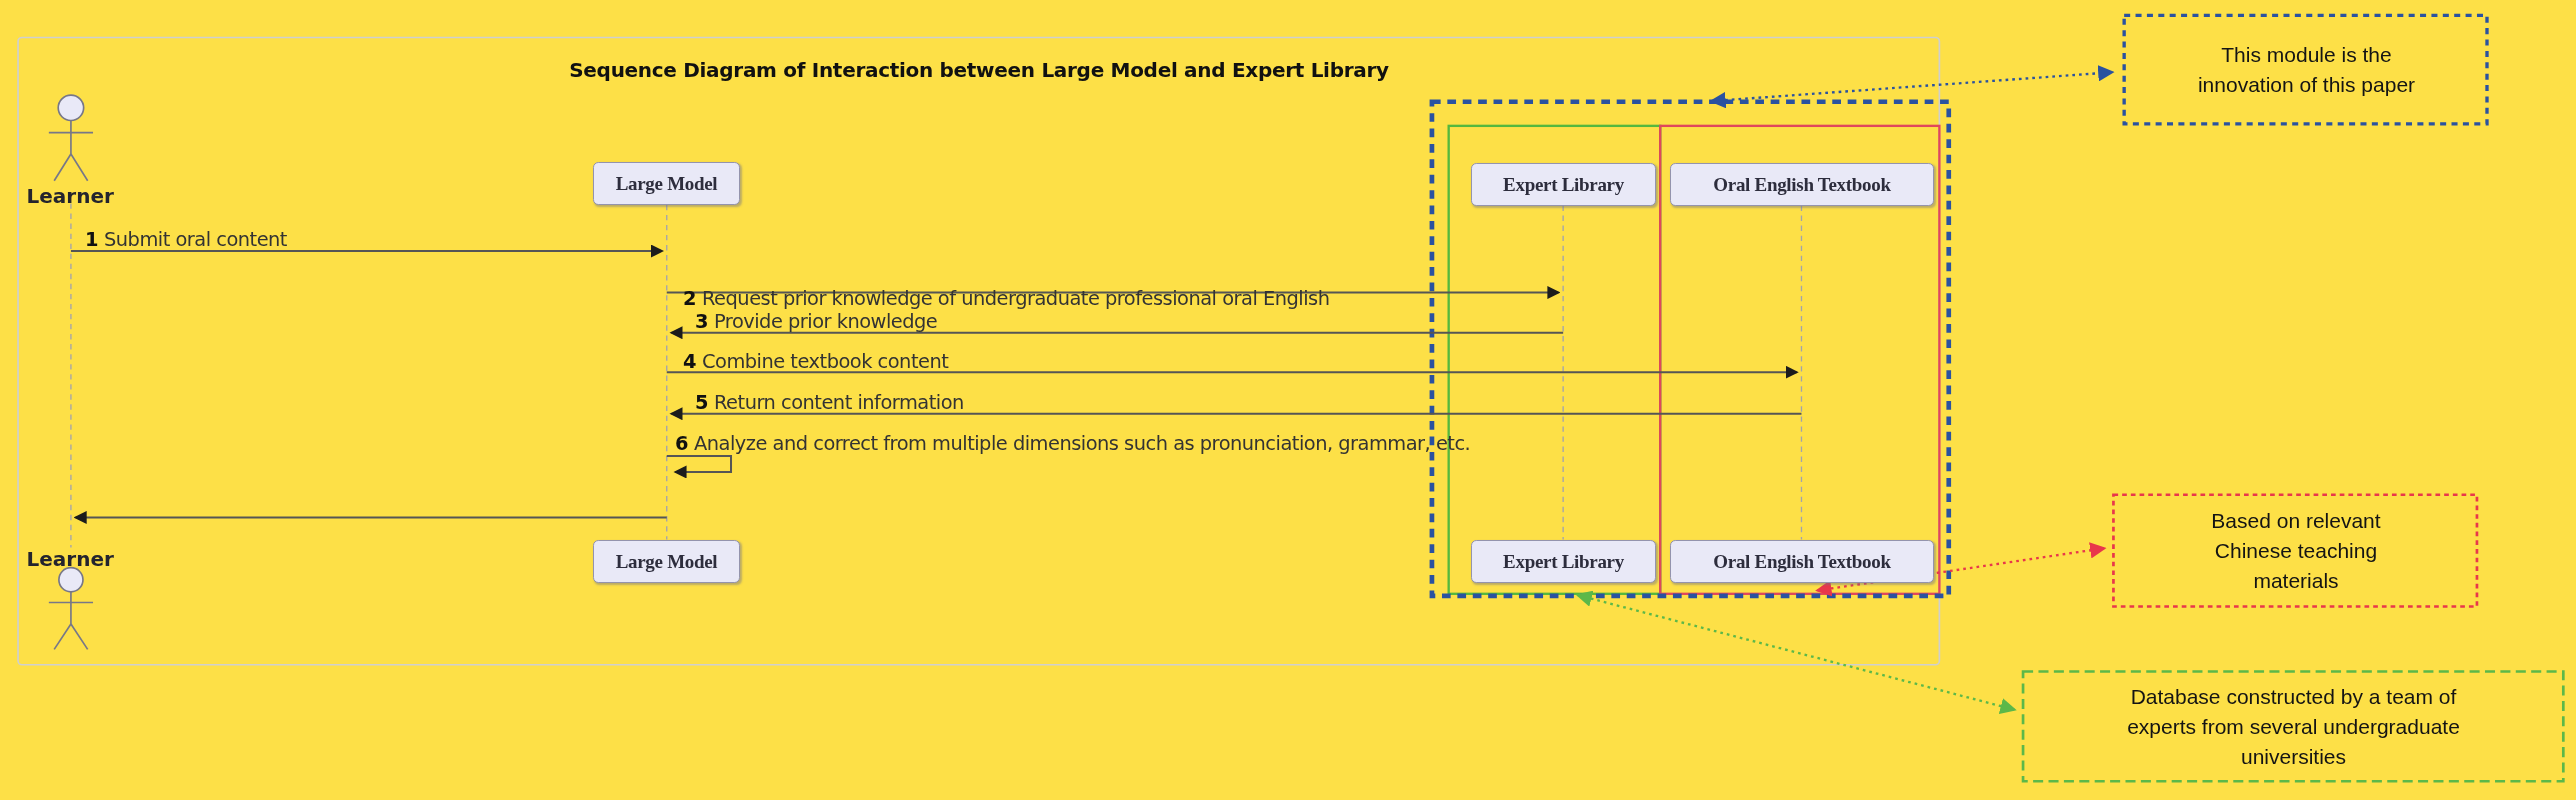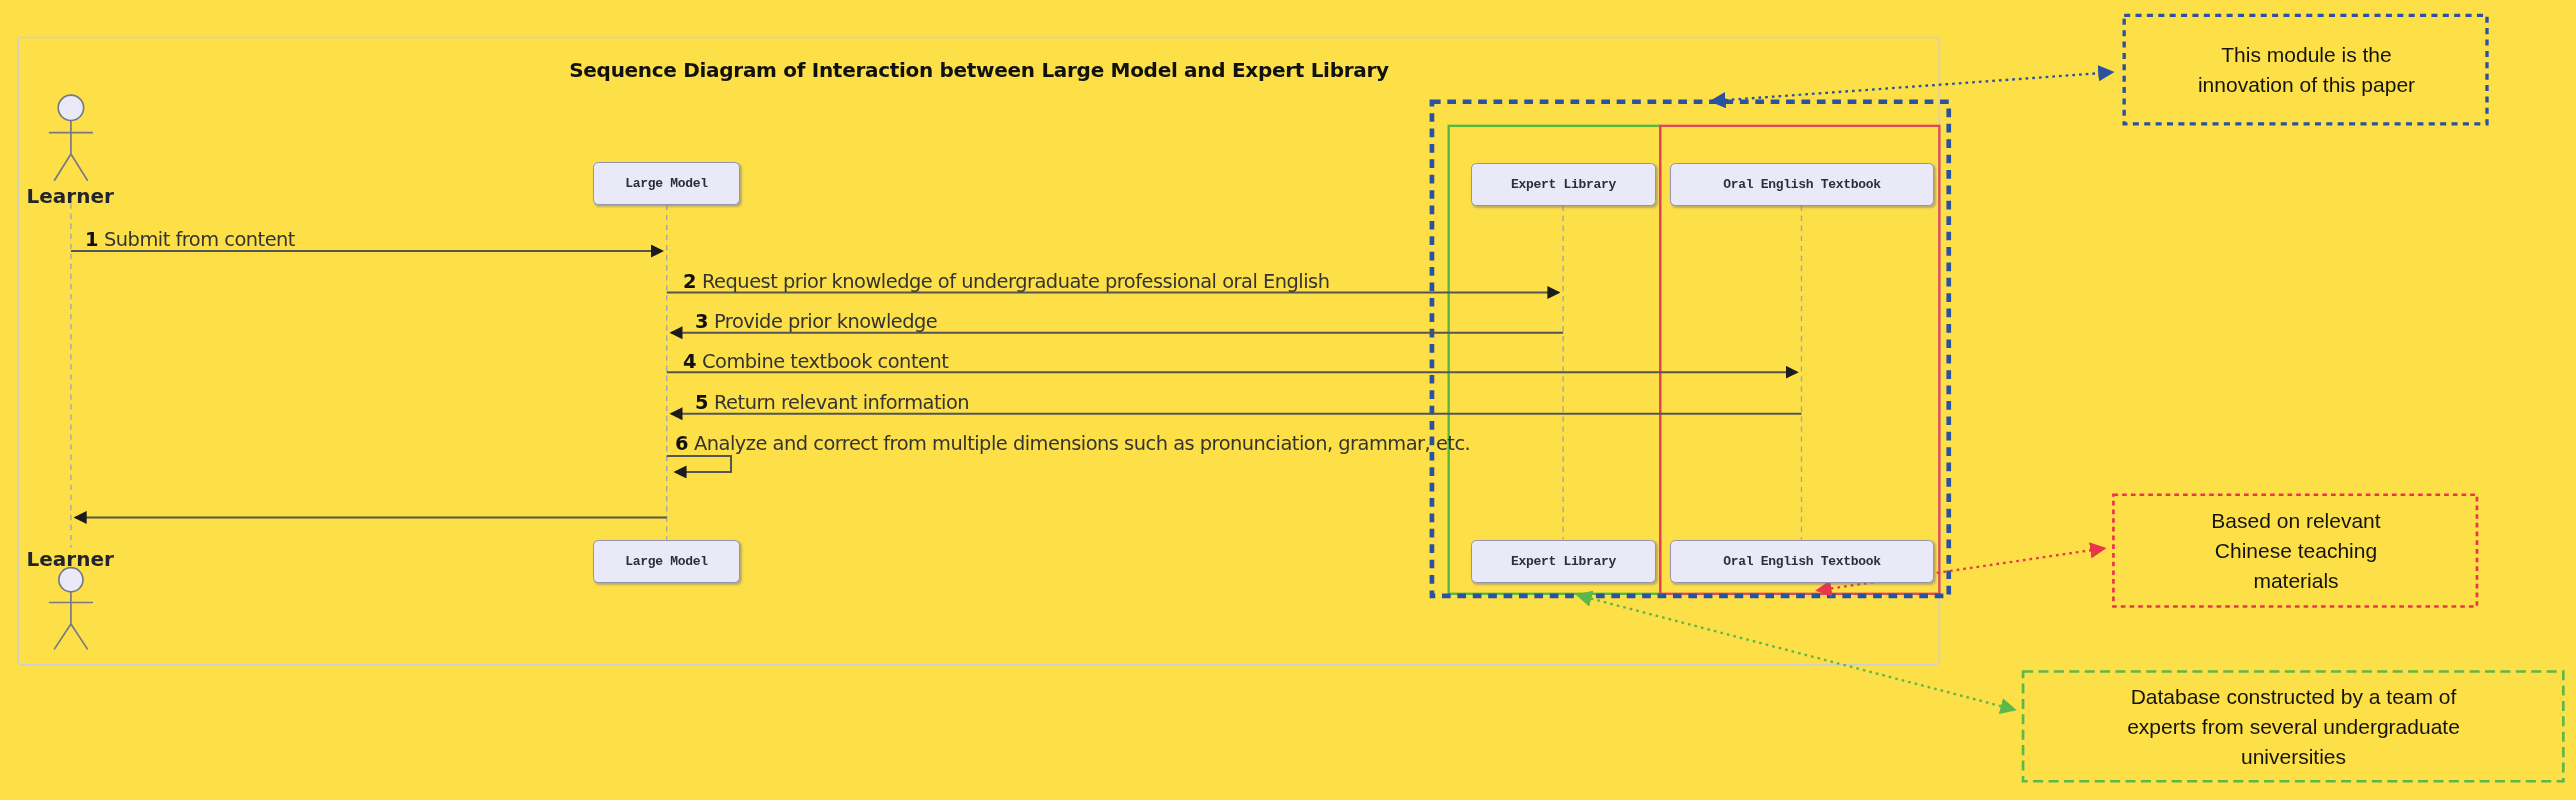--- a/index.html
+++ b/index.html
@@ -18,22 +18,22 @@
     font-size:20px;font-weight:bold;color:#111;
     font-family:"DejaVu Sans","Liberation Sans",sans-serif;
     letter-spacing:-0.3px;
   }
   .participant{
     background:#e9e9f7;
     border:1.3px solid #9494ad;
     border-radius:5.4px;
     box-shadow:1.3px 1.3px 2px rgba(110,110,135,0.45);
     display:flex;align-items:center;justify-content:center;
-    font-size:13px;font-weight:600;color:#2d2d3d;
-    font-family:Liberation Mono, monospace;
+    font-size:19px;font-weight:600;color:#2d2d3d;
+    font-family:Liberation Serif, serif;
     letter-spacing:-0.3px;
     box-sizing:border-box;
   }
   .actor-label{
     width:107px;text-align:center;
     font-size:20px;font-weight:600;color:#24242e;
     font-family:"DejaVu Sans","Liberation Sans",sans-serif;
   }
   .msg{
     white-space:nowrap;
@@ -129,33 +129,33 @@
   <div class="abs actor-label" style="left:16.7px;top:547px;">Learner</div>
 
   <div class="abs participant" style="left:593px;top:162px;width:147px;height:43px;">Large Model</div>
   <div class="abs participant" style="left:593px;top:540px;width:147px;height:43px;">Large Model</div>
   <div class="abs participant" style="left:1471px;top:163px;width:185px;height:43px;">Expert Library</div>
   <div class="abs participant" style="left:1471px;top:540px;width:185px;height:43px;">Expert Library</div>
   <div class="abs participant" style="left:1670px;top:163px;width:264px;height:43px;">Oral English Textbook</div>
   <div class="abs participant" style="left:1670px;top:540px;width:264px;height:43px;">Oral English Textbook</div>
 
   <div class="abs msg" style="left:85px;top:228px;">
-    <span class="num">1</span><span>Submit from content</span>
+    <span class="num">1</span><span>Submit oral content</span>
   </div>
-  <div class="abs msg" style="left:683px;top:270px;text-align:center;">
+  <div class="abs msg" style="left:683px;top:287px;text-align:center;">
     <span class="num">2</span><span>Request prior knowledge of undergraduate professional oral English</span>
   </div>
   <div class="abs msg" style="left:695px;top:310px;">
     <span class="num">3</span><span>Provide prior knowledge</span>
   </div>
   <div class="abs msg" style="left:683px;top:350px;">
     <span class="num">4</span><span>Combine textbook content</span>
   </div>
   <div class="abs msg" style="left:695px;top:391px;">
-    <span class="num">5</span><span>Return relevant information</span>
+    <span class="num">5</span><span>Return content information</span>
   </div>
   <div class="abs msg" style="left:675px;top:432px;">
     <span class="num">6</span><span>Analyze and correct from multiple dimensions such as pronunciation, grammar, etc.</span>
   </div>
 
   <div class="abs ann-text b-blue">This module is the
 innovation of this paper</div>
   <div class="abs ann-text b-red">Based on relevant
 Chinese teaching
 materials</div>

